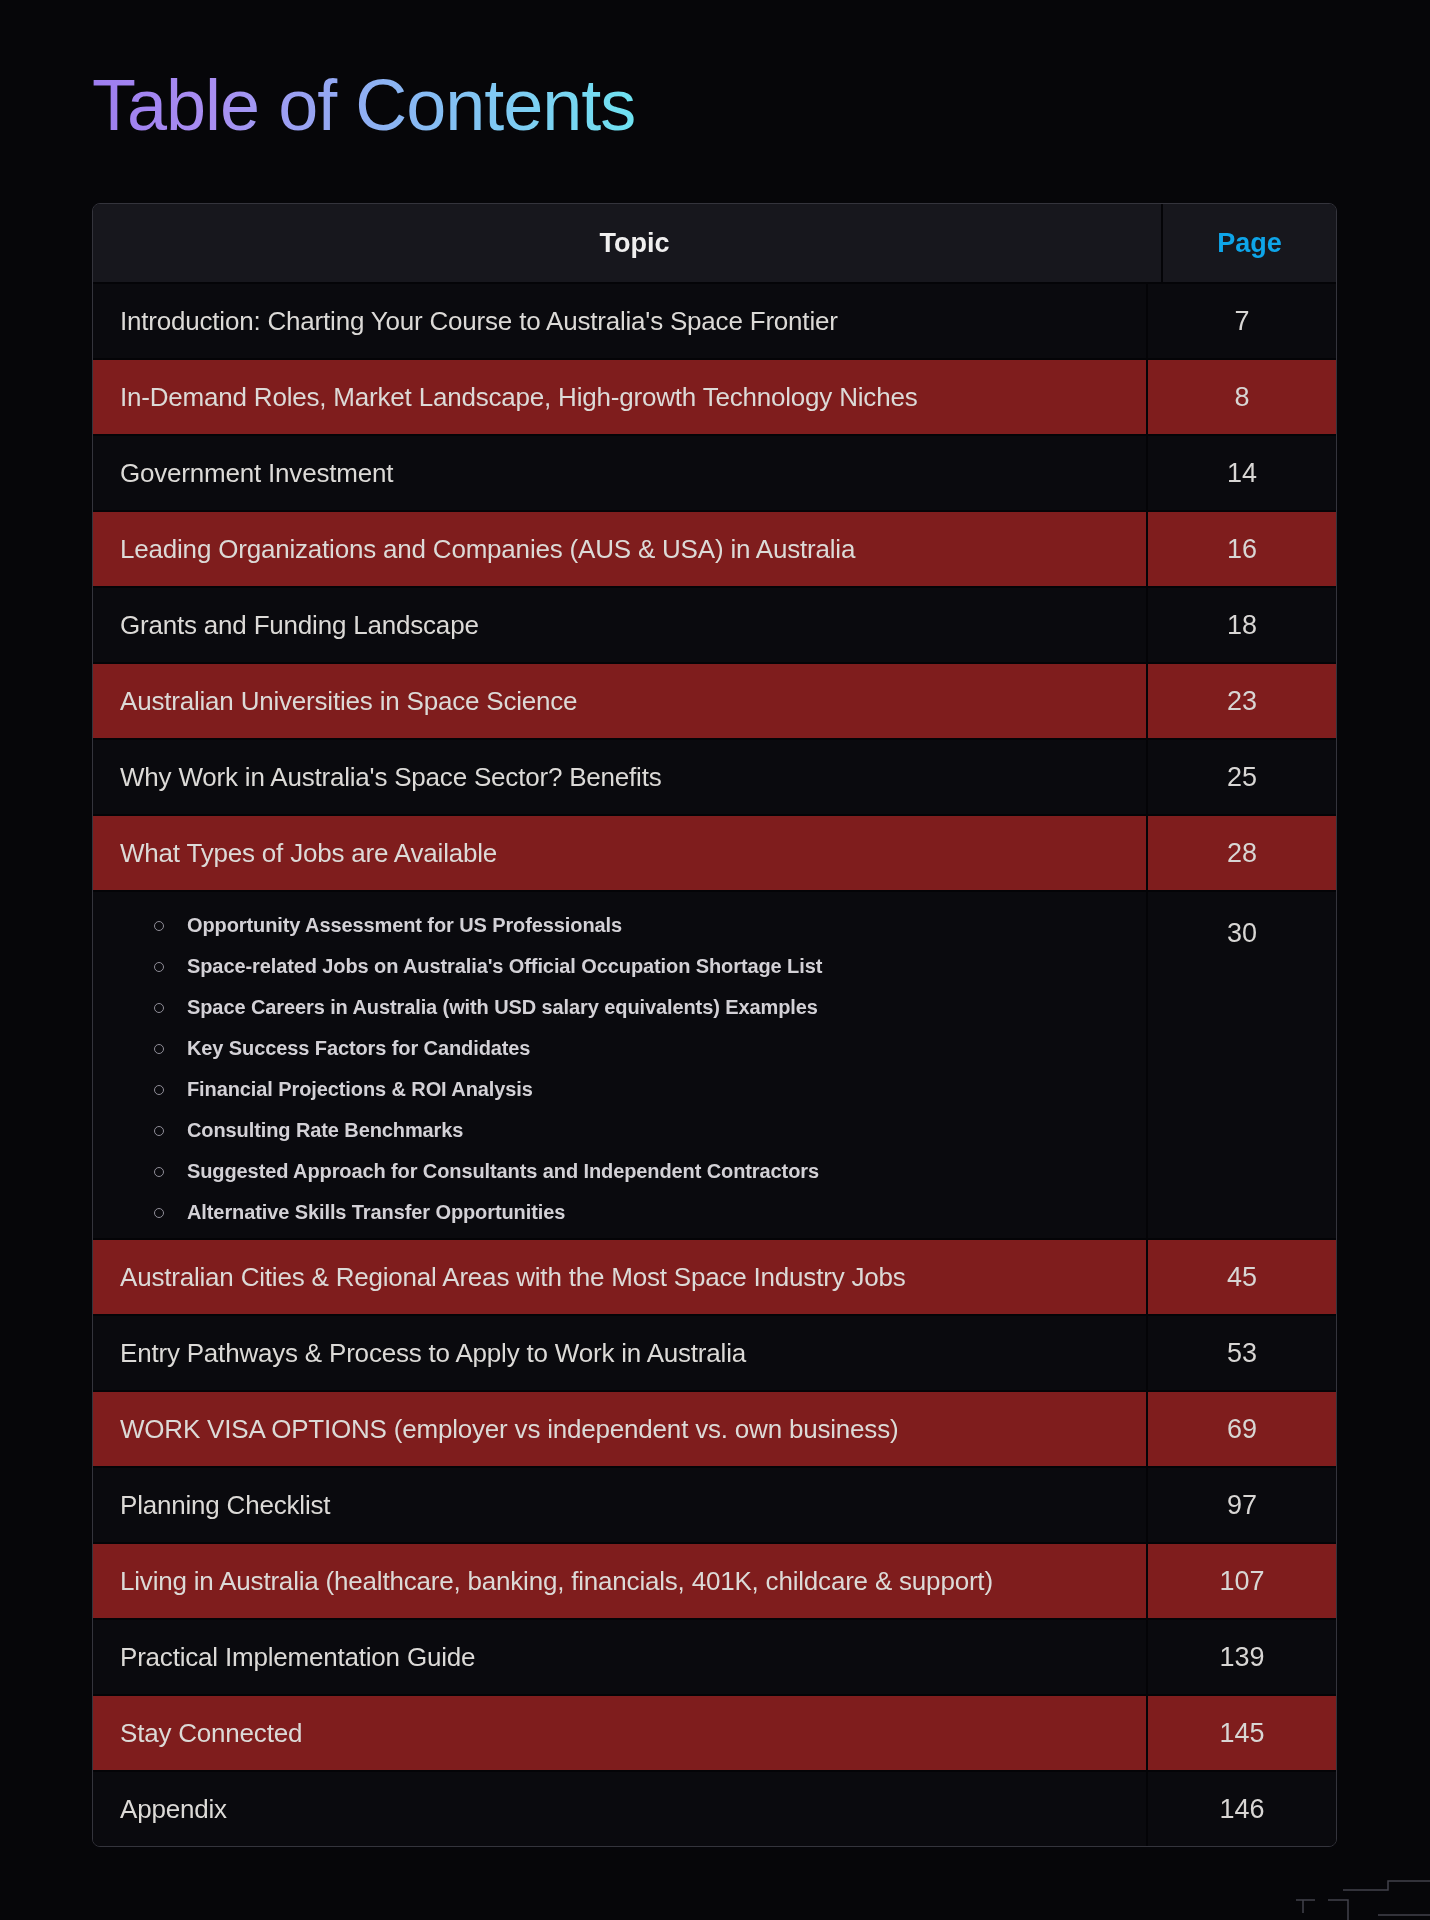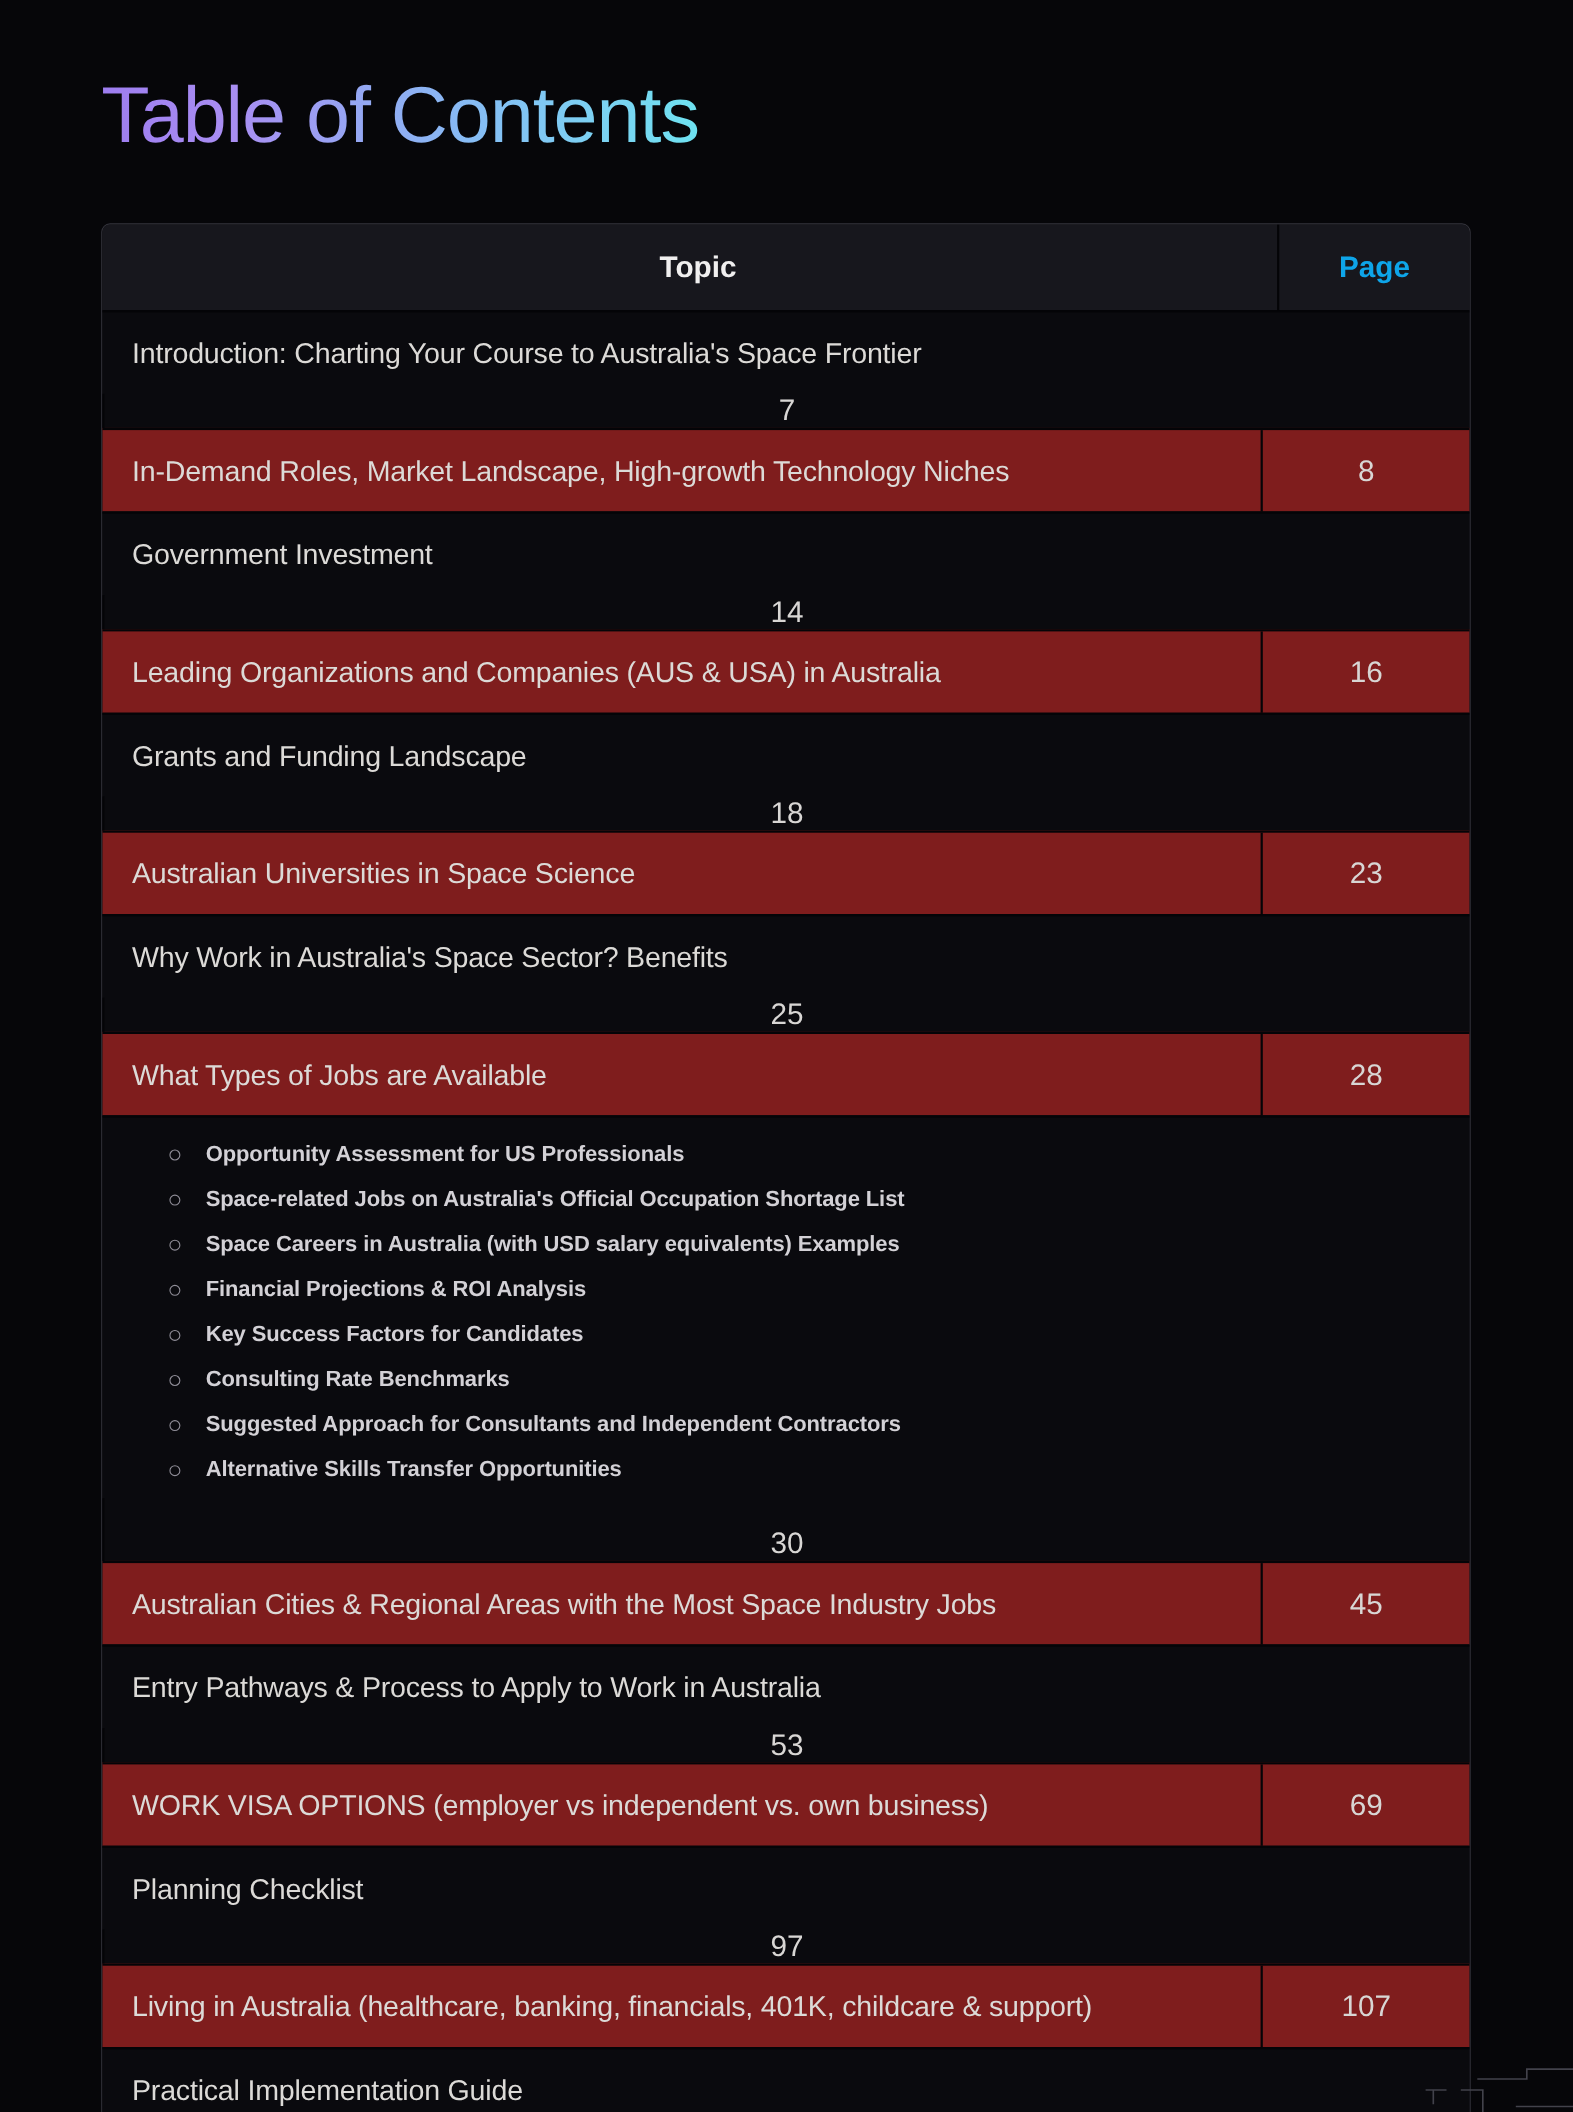--- a/index.html
+++ b/index.html
@@ -34,21 +34,21 @@
     overflow:hidden;
     box-sizing:border-box;
   }
   .trow{
     display:flex;
     border-top:2px solid #040407;
   }
   .trow:first-child{border-top:none;}
   .trow.header{background:#17171d;}
   .trow.light{background:#7f1d1d;}
-  .trow.dark{background:#0a0a0e;flex-direction:column;}
+  .trow.dark{background:#0a0a0e;}
   .cell-topic{
     width:1053px;
     box-sizing:border-box;
     display:flex;
     align-items:center;
     padding-left:27px;
     min-height:74px;
     color:#dcdad7;
     font-size:26px;
     letter-spacing:-0.2px;
@@ -175,25 +175,25 @@
         <li>
             <span class="ring"></span>
             <span>Space-related Jobs on Australia's Official Occupation Shortage List</span>
           </li>
         <li>
             <span class="ring"></span>
             <span>Space Careers in Australia (with USD salary equivalents) Examples</span>
           </li>
         <li>
             <span class="ring"></span>
+            <span>Key Success Factors for Candidates</span>
+          </li>
+        <li>
+            <span class="ring"></span>
             <span>Financial Projections &amp; ROI Analysis</span>
-          </li>
-        <li>
-            <span class="ring"></span>
-            <span>Key Success Factors for Candidates</span>
           </li>
         <li>
             <span class="ring"></span>
             <span>Consulting Rate Benchmarks</span>
           </li>
         <li>
             <span class="ring"></span>
             <span>Suggested Approach for Consultants and Independent Contractors</span>
           </li>
         <li>

